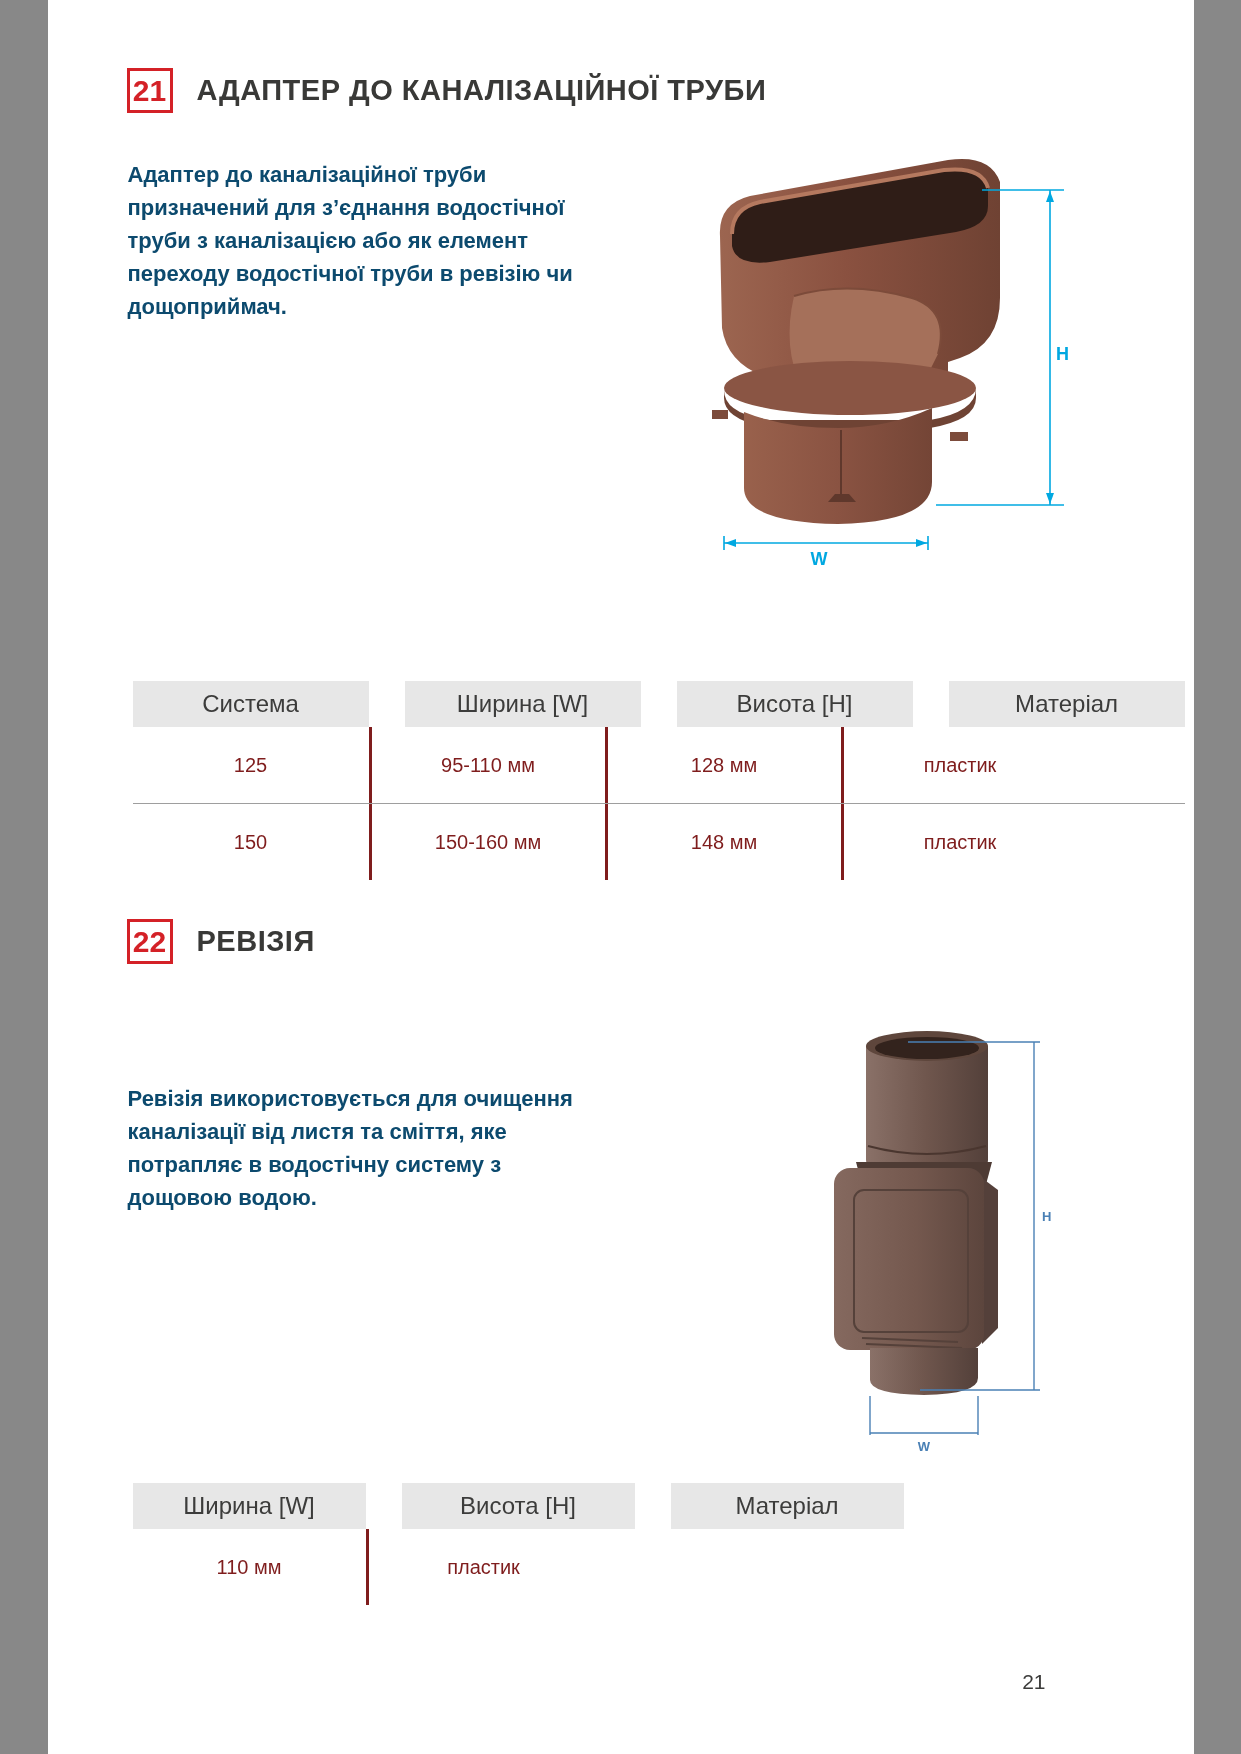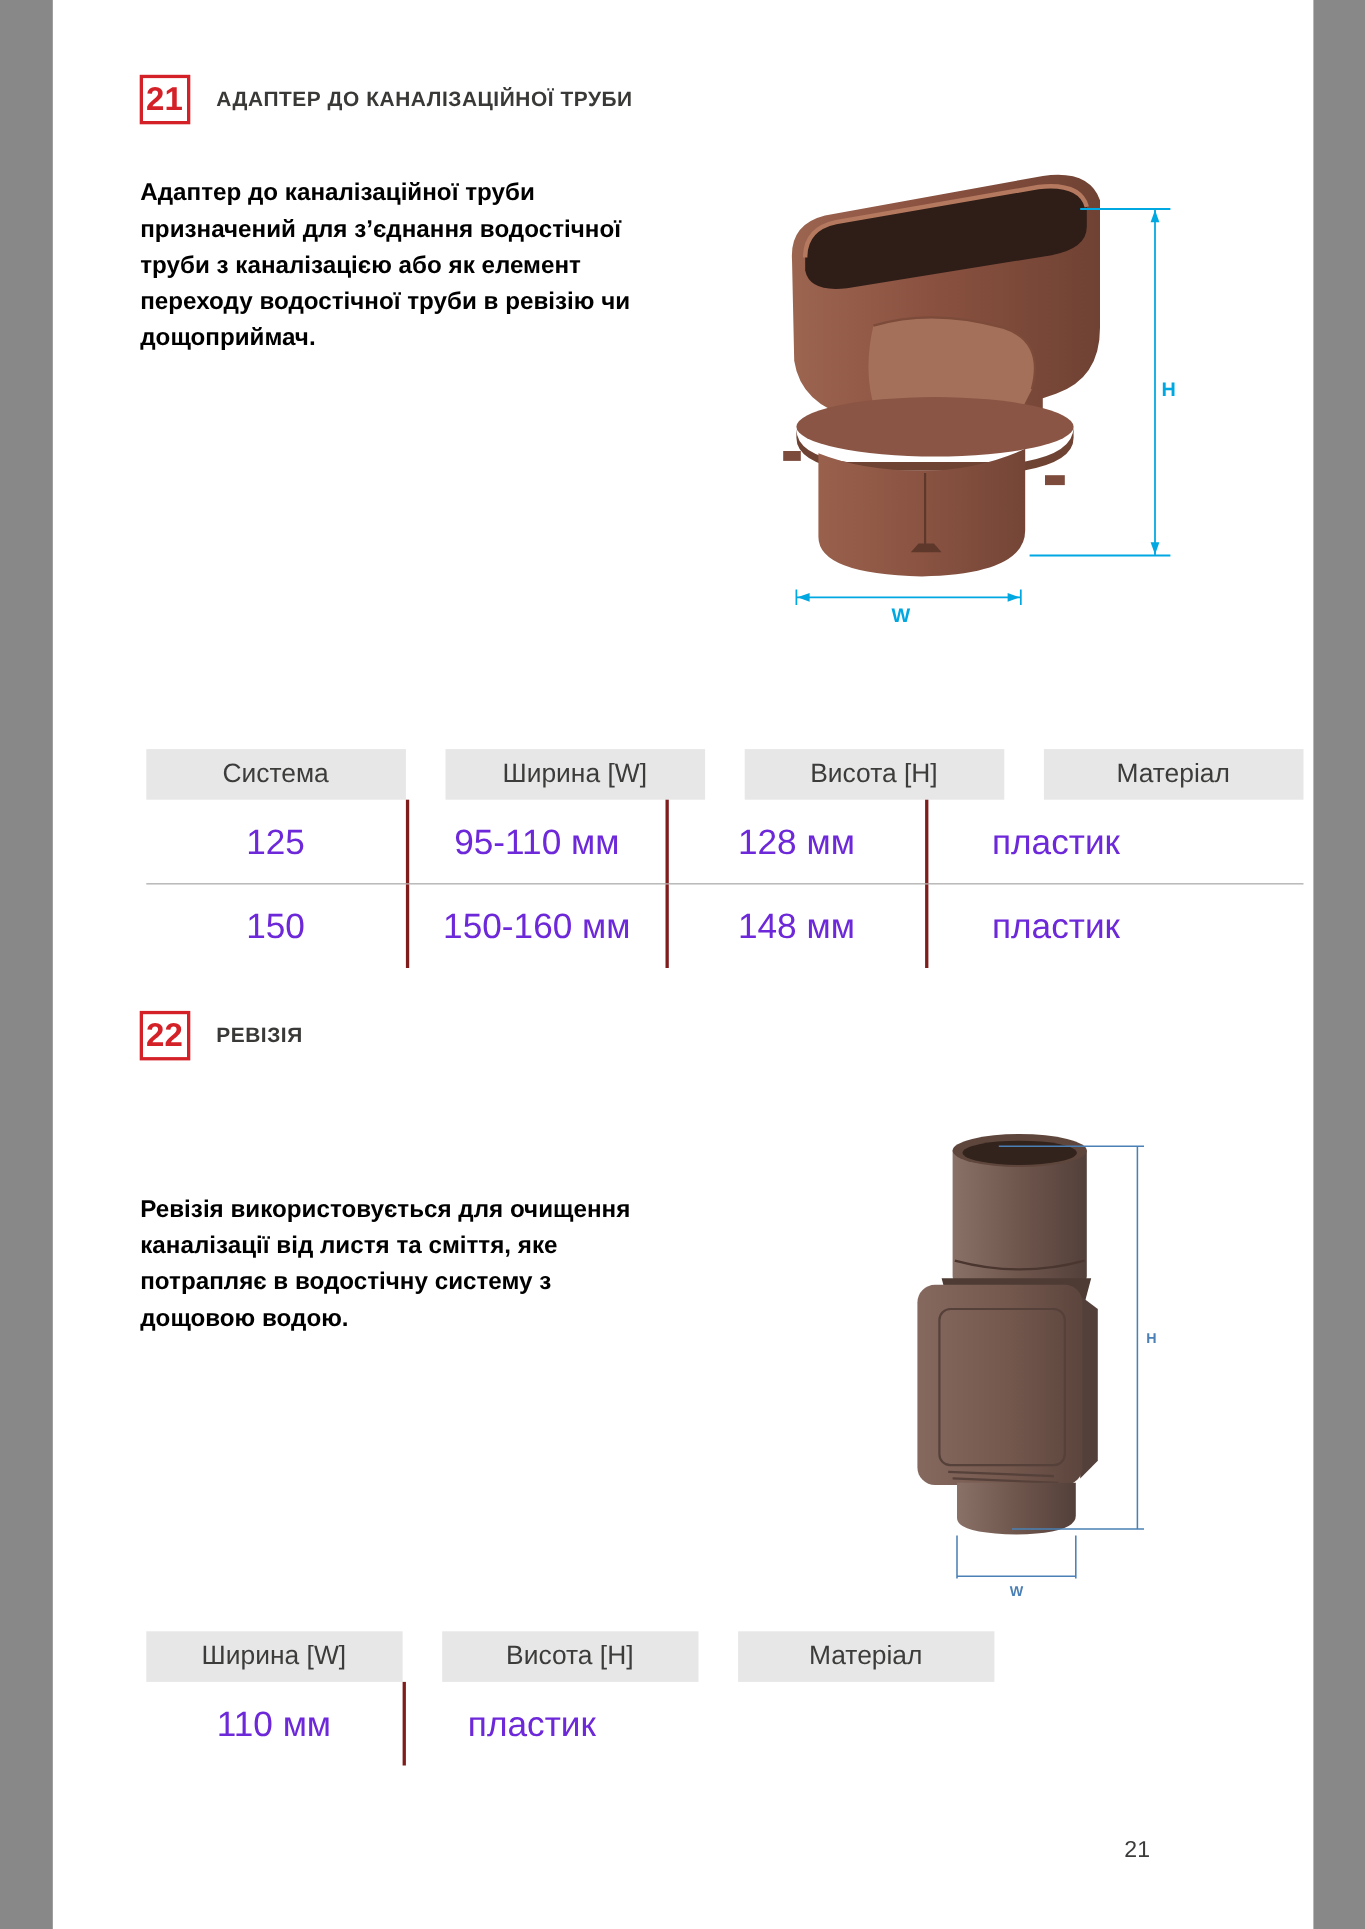--- a/index.html
+++ b/index.html
@@ -16,41 +16,41 @@
   .num-badge{
     box-sizing:border-box;
     width:46px;height:45px;
     border:3px solid #d42127;
     color:#d42127;
     font-weight:bold;font-size:30px;
     display:flex;align-items:center;justify-content:center;
     background:#fff;
   }
   .sec-title{
-    font-size:19px;font-weight:bold;color:#393937;
+    font-size:29px;font-weight:bold;color:#393937;
     letter-spacing:0.5px;white-space:nowrap;
   }
   .sec-desc{
     position:absolute;left:80px;
     width:462px;
-    font-size:22px;line-height:33px;font-weight:bold;color:#000000;
+    font-size:22px;line-height:33px;font-weight:bold;color:#0c4a6e;
   }
   
   .tbl{position:absolute;left:85px;}
   .tbl-head{display:grid;column-gap:5px;gap:36px;}
   .tbl-head .hcell{
     background:#e7e7e7;height:46px;
     display:flex;align-items:center;justify-content:center;
     font-size:24px;color:#3c3c3b;
   }
   .tbl-row{display:grid;}
   .tbl-row .cell{
     height:76px;
     display:flex;align-items:center;justify-content:center;
-    font-size:32px;color:#6d28d9;
+    font-size:20px;color:#7f1d1d;
   }
   .tbl-row .cell + .cell{border-left:3px solid #7f1d1d;}
   .tbl-row.sep{border-top:1px solid #9e9e9e;}
   .tbl.t1 .tbl-head,.tbl.t1 .tbl-row{grid-template-columns:repeat(4,236px);}
   .tbl.t2 .tbl-head,.tbl.t2 .tbl-row{grid-template-columns:repeat(3,233px);}
   .fig{position:absolute;}
   .page-num{
     position:absolute;right:148px;bottom:60px;
     font-size:21px;color:#3c3c3b;
   }

